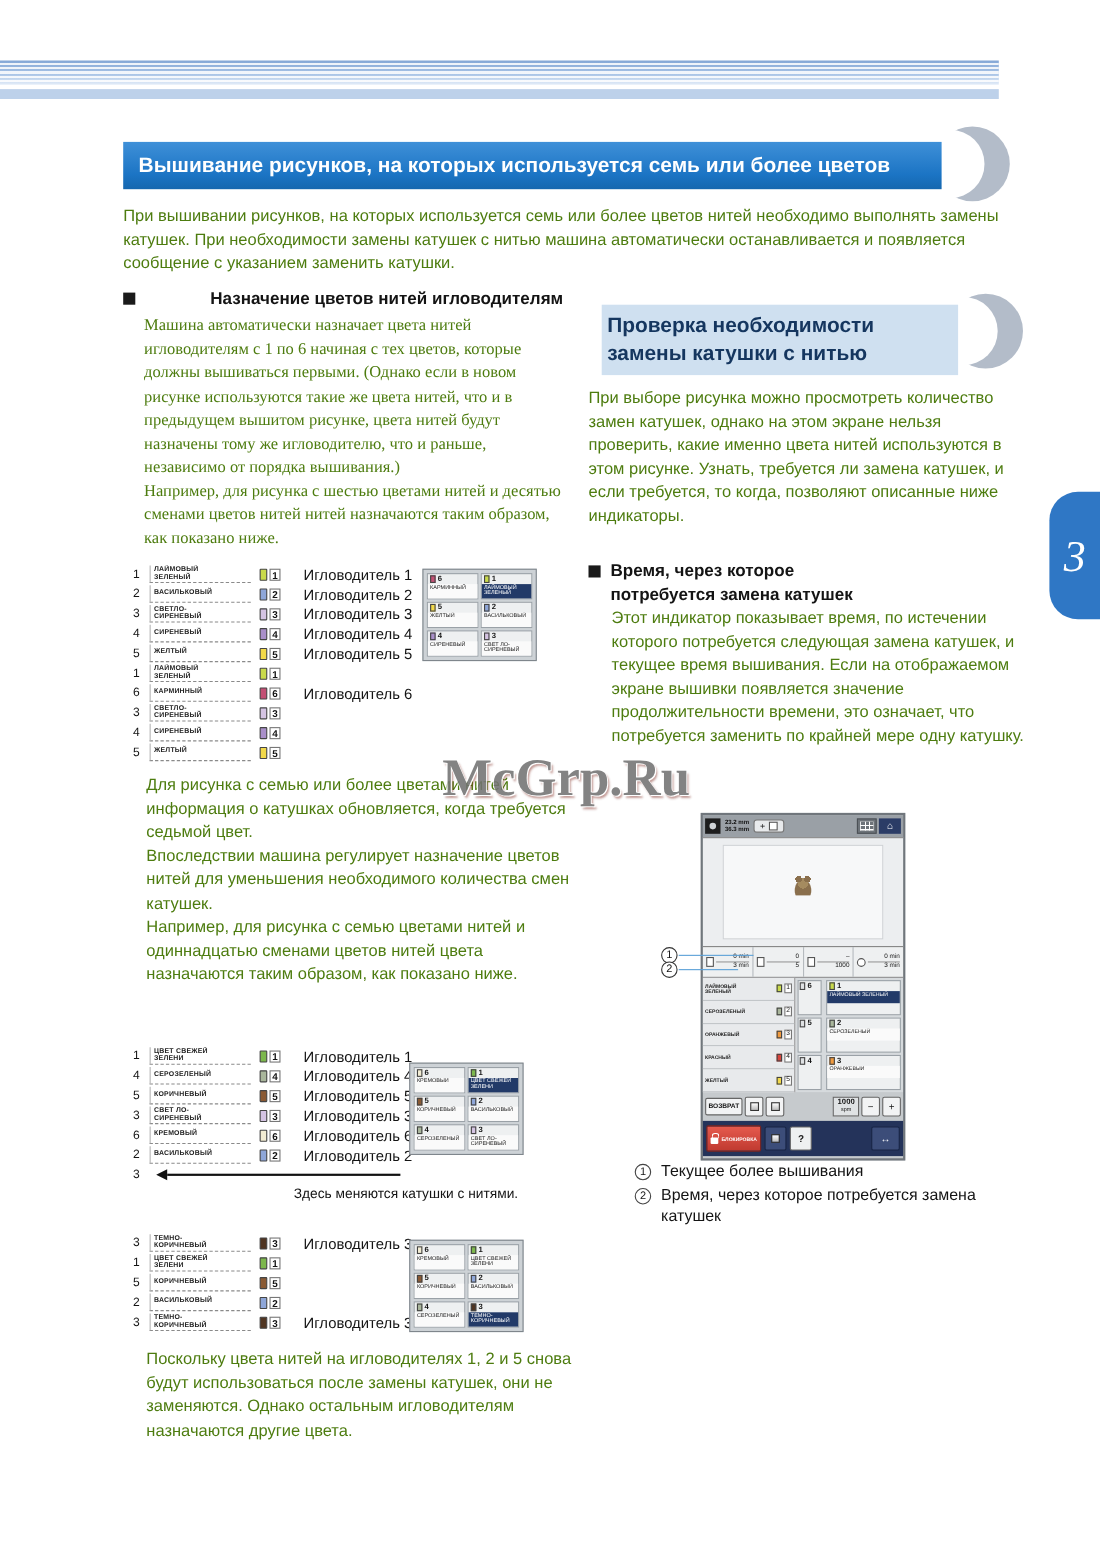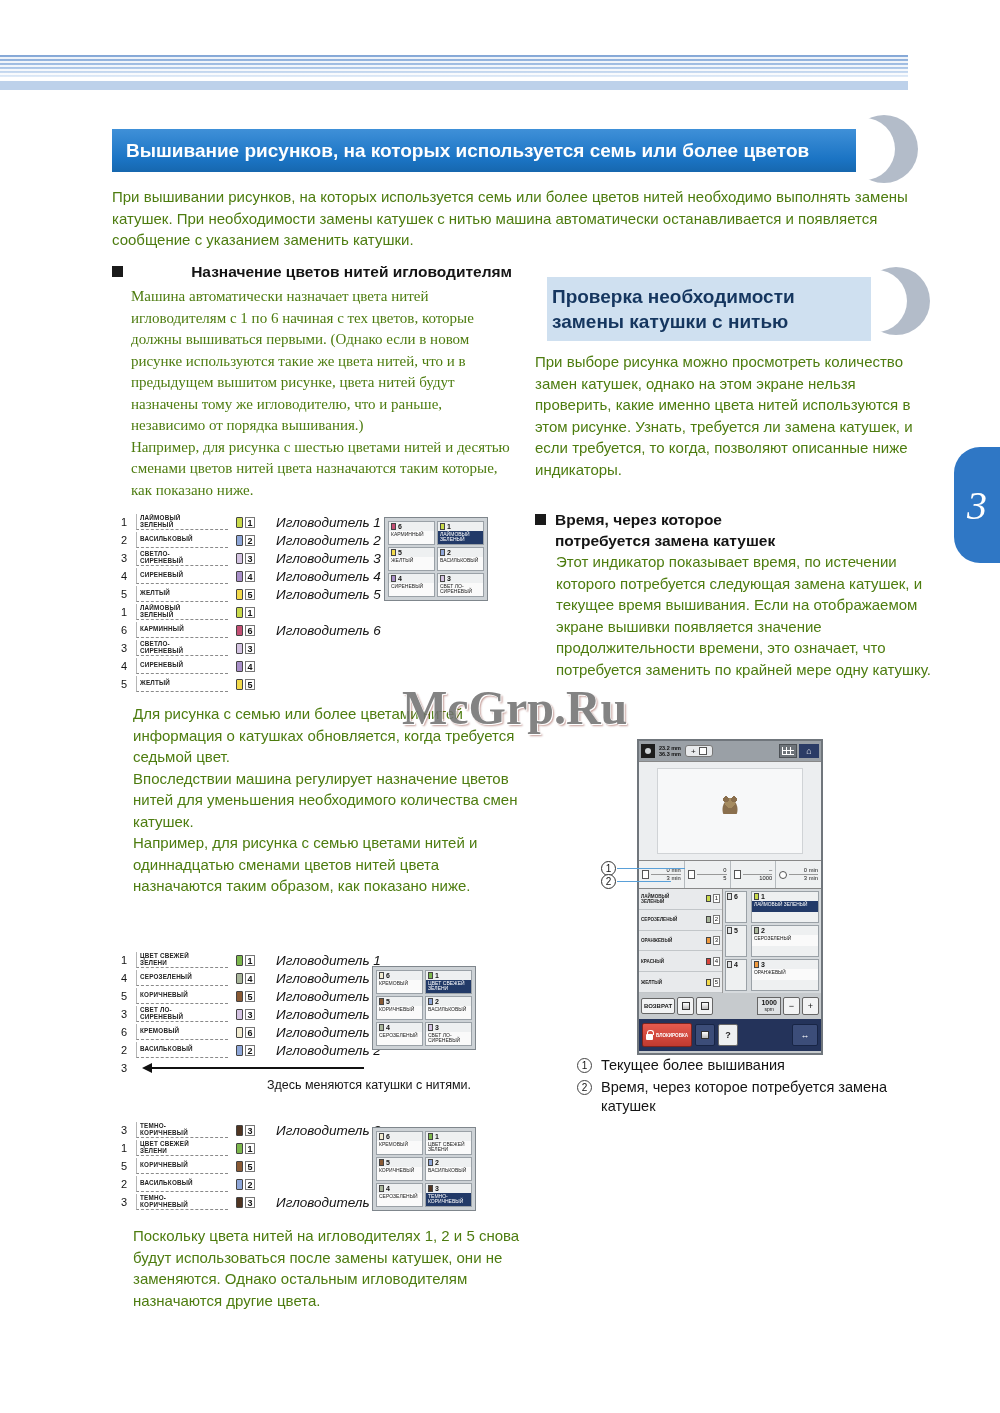--- a/index.html
+++ b/index.html
@@ -32,21 +32,21 @@
   
   .ttable { position:absolute; }
   .trow { display:flex; align-items:center; height:18px; }
   .tnum { width:18px; font-size:11px; padding-left:3px; flex:none; }
   .tname-box { width:92px; height:16px; border-bottom:1px dashed #8a8a8a; border-left:1px solid #b5b5b5;
     display:flex; align-items:center; padding:0 3px; margin-right:8px; flex:none; overflow:hidden; background:#fff; }
   .tname { font-size:6.3px; line-height:6.8px; letter-spacing:.2px; color:#222; font-weight:bold; white-space:pre-line; }
   .tspool { display:flex; align-items:center; gap:2px; width:28px; flex:none; }
   .spool { display:inline-block; width:7px; height:11px; border:1px solid #444; border-radius:1px; }
   .snum { font-size:9px; border:1px solid #777; background:#fff; min-width:10px; height:11px; line-height:10px; text-align:center; display:inline-block; }
-  .tneedle { font-size:13.5px; margin-left:12px; white-space:nowrap;font-style:italic; }
+  .tneedle { font-size:13.5px; margin-left:12px; white-space:nowrap; }
 
   
   .mini-screen { position:absolute; width:104px; background:#cdd2d6; border:1px solid #7f868c; padding:3px;
     display:grid; grid-template-columns:1fr 1fr; gap:2px; }
   .ms-cell { background:#eef0f1; border:1px solid #9aa1a7; }
   .ms-top { display:flex; align-items:center; gap:2px; padding:1px 2px; }
   .spool-sm { display:inline-block; width:5px; height:7px; border:1px solid #444; flex:none; background:#ddd; }
   .ms-num { font-size:7px; font-weight:bold; }
   .ms-name { font-size:5px; line-height:5.4px; padding:1px 2px; height:13px; overflow:hidden; background:#fafafa; color:#222; }
   .ms-cell.hl .ms-name { background:#223a68; color:#fff; }
@@ -161,21 +161,21 @@
 
   <p class="body-text" style="left:112px; top:186px; width:812px;">При вышивании рисунков, на которых используется семь или более цветов нитей необходимо выполнять замены катушек. При необходимости замены катушек с нитью машина автоматически останавливается и появляется сообщение с указанием заменить катушки.</p>
 
   <div class="sec-head" style="left:112px; top:261px; width:400px;">
     <span class="sq"></span>
     <span>Назначение цветов нитей игловодителям</span>
   </div>
 
   <div class="body-text" style="left:131px; top:286px; width:388px;font-family:Liberation Serif, serif;">
     <p>Машина автоматически назначает цвета нитей игловодителям с 1 по 6 начиная с тех цветов, которые должны вышиваться первыми. (Однако если в новом рисунке используются такие же цвета нитей, что и в предыдущем вышитом рисунке, цвета нитей будут назначены тому же игловодителю, что и раньше, независимо от порядка вышивания.)</p>
-    <p>Например, для рисунка с шестью цветами нитей и десятью сменами цветов нитей цвета назначаются таким которые, как показано ниже.</p>
+    <p>Например, для рисунка с шестью цветами нитей и десятью сменами цветов нитей нитей назначаются таким образом, как показано ниже.</p>
   </div>
 
   <div class="ttable" style="left:118px; top:513px;">
 
       <div class="trow">
         <span class="tnum">1</span>
         <span class="tname-box">
           <span class="tname">ЛАЙМОВЫЙ
 ЗЕЛЕНЫЙ</span>
         </span>

